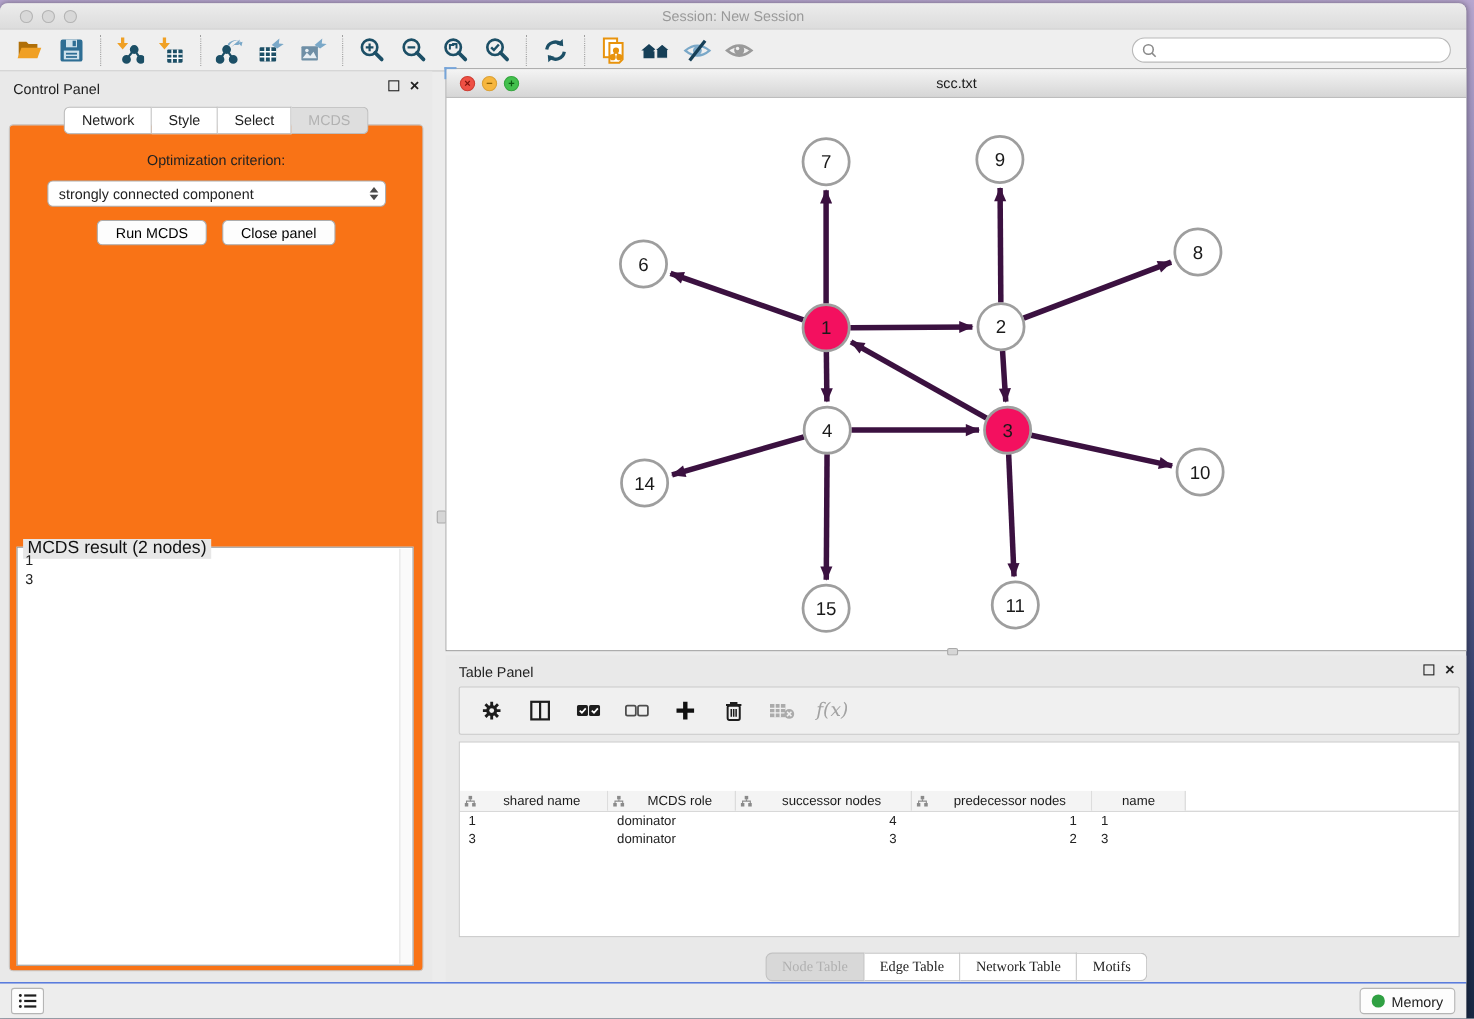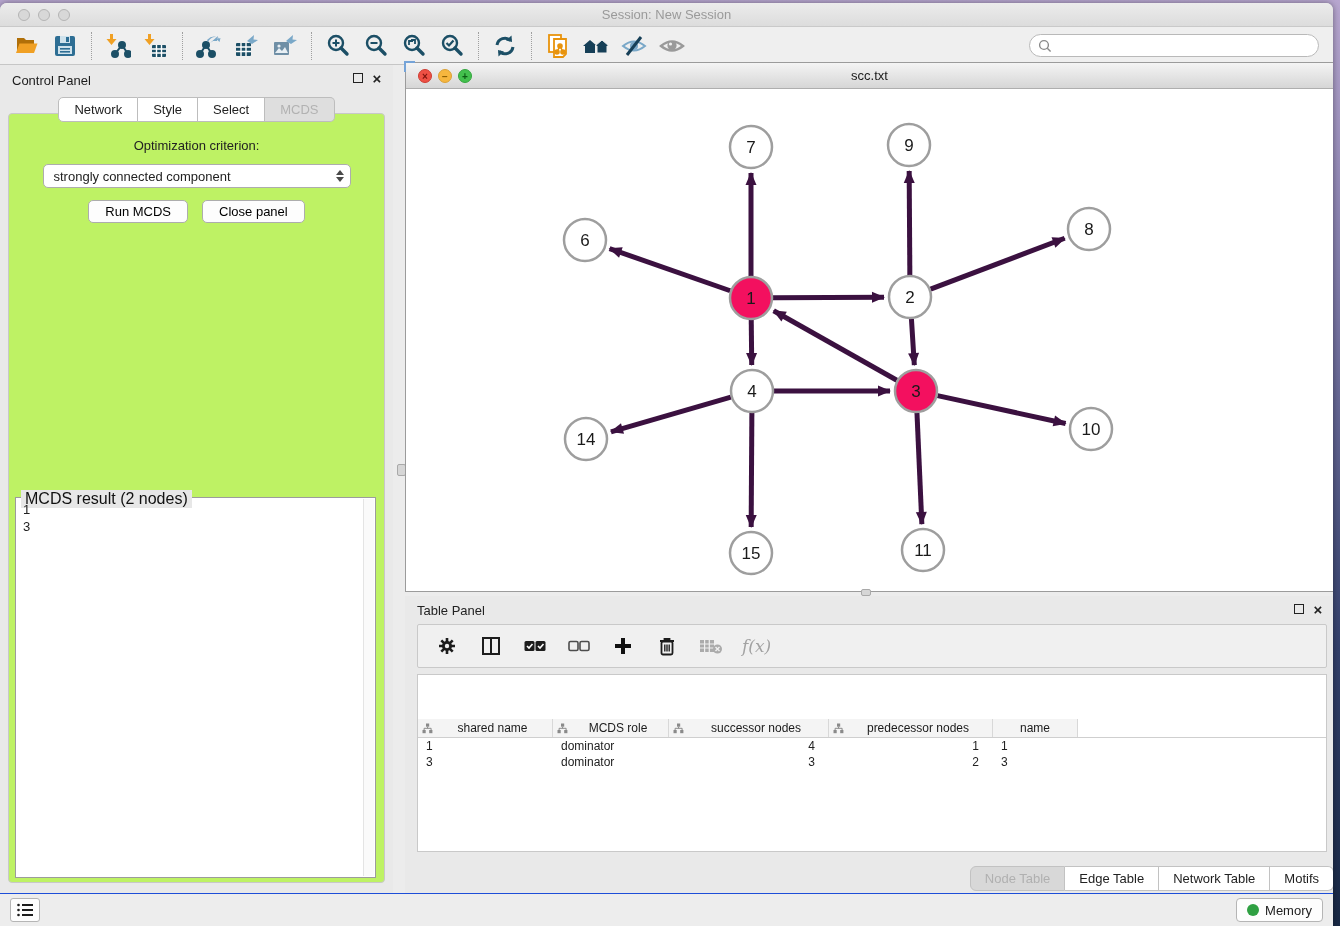--- a/index.html
+++ b/index.html
@@ -35,21 +35,21 @@
   .panel-btn { position:absolute; top:8px; width:12px; height:12px; font-size:12px; line-height:10px;
     color:#222; text-align:center; cursor:pointer; }
   .panel-float { border:1.6px solid #222; width:10px; height:10px; }
   .panel-close { font-weight:bold; font-size:15px; line-height:12px; }
   .cp-tabs { position:relative; z-index:2; display:flex; justify-content:center; margin-top:6px; }
   .cp-tab { padding:4px 15px; font-size:13px; background:#fff; border:1px solid #bdbdbd; border-left:none; cursor:pointer; }
   .cp-tab:first-child { border-left:1px solid #bdbdbd; border-radius:5px 0 0 5px; }
   .cp-tab:last-child { border-radius:0 5px 5px 0; }
   .cp-tab.inactive-look { background:#dedede; color:#b2b2b2; }
   .cp-content { position:absolute; left:8px; right:8px; top:48px; height:770px;
-    background:#bef264; border:1px solid #c8c8c8; border-radius:4px; }
+    background:#f97316; border:1px solid #c8c8c8; border-radius:4px; }
   .opt-label { text-align:center; margin-top:24px; font-size:13px; }
   .opt-select { width:308px; height:24px; margin:11px auto 0; background:#fff; border:1px solid #adadad;
     border-radius:5px; display:flex; align-items:center; padding:0 6px 0 10px; font-size:13px; cursor:pointer; position:relative; }
   .opt-select .val { flex:1; }
   .stepper { display:flex; flex-direction:column; gap:2px; align-items:center; }
   .stepper i { display:block; width:0; height:0; border-left:4px solid transparent; border-right:4px solid transparent; }
   .stepper .up { border-bottom:5px solid #4a4a4a; }
   .stepper .dn { border-top:5px solid #4a4a4a; }
   .cp-buttons { display:flex; justify-content:center; gap:14px; margin-top:12px; }
   .btn { background:#fdfdfd; border:1px solid #adadad; border-radius:5px; padding:3px 16px; font-size:13px; cursor:pointer; }
@@ -85,21 +85,21 @@
   .fx-label { font-family:"DejaVu Serif", serif; font-style:italic; font-size:17px; color:#a2a2a2;text-align:center; }
   .tp-table { position:absolute; left:12px; right:7px; top:78px; height:178px; background:#fff;
     border:1px solid #c9c9c9; overflow:hidden; }
   .t-head { display:flex; height:19px; border-bottom:1px solid #cfcfcf;margin-top:44px; }
   .th { background:#f4f4f4; border-right:1px solid #d8d8d8; display:flex; align-items:center;
     font-size:12px; color:#1a1a1a; padding:0 4px; position:relative; }
   .th .lbl { flex:1; text-align:center; }
   .t-row { display:flex; height:16px; font-size:12px; }
   .td { padding:0 8px; overflow:hidden; white-space:nowrap; line-height:16px; }
   .td.right { text-align:right; padding-right:14px; }
-  .tp-tabs { position:absolute; left:0; right:0; top:270px; display:flex; justify-content:flex-end; }
+  .tp-tabs { position:absolute; left:0; right:0; top:270px; display:flex; justify-content:center;font-family:Liberation Serif, serif; }
   .tp-tab { padding:4px 14px; font-size:13px; background:#fff; border:1px solid #c2c2c2; border-left:none; cursor:pointer; }
   .tp-tab:first-child { border-left:1px solid #c2c2c2; border-radius:6px 0 0 6px; }
   .tp-tab:last-child { border-radius:0 6px 6px 0; }
   .tp-tab.active { background:#d8d8d8; color:#b0b0b0; }
   
   .statusbar { position:absolute; left:0; top:890px; width:100%; height:33px; background:#ededed; border-top:1px solid #1d4ed8; }
   .sb-left-btn { position:absolute; left:10px; top:4px; width:30px; height:24px; background:#fdfdfd;
     border:1px solid #b5b5b5; border-radius:3px; display:flex; align-items:center; justify-content:center; cursor:pointer; }
   .memory-btn { position:absolute; right:10px; top:4px; height:24px; background:#fdfdfd; border:1px solid #b5b5b5;
     border-radius:4px; display:flex; align-items:center; gap:6px; padding:0 10px; font-size:13px; cursor:pointer; }

